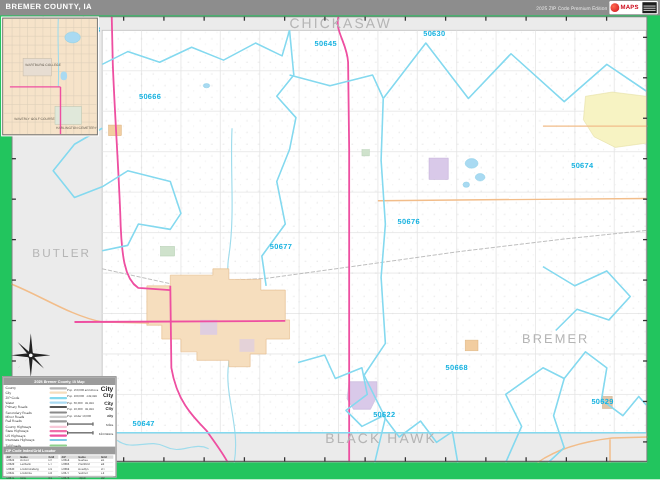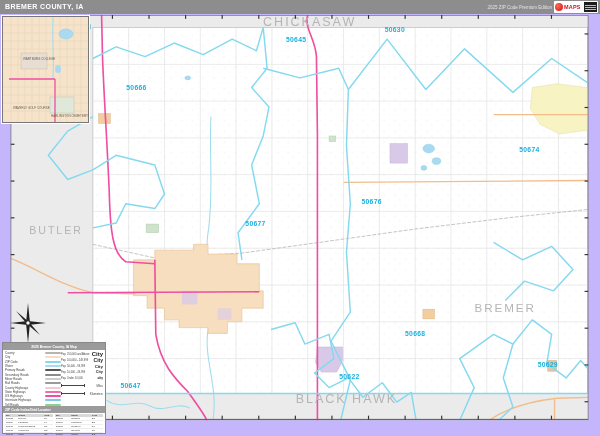--- a/index.html
+++ b/index.html
@@ -1,17 +1,17 @@
 <!DOCTYPE html>
 <html><head>
 <meta charset="utf-8">
 <style>
   html,body{margin:0;padding:0;background:#fff;}
   *{box-sizing:border-box;font-family:"Liberation Sans",sans-serif;}
-  #page{position:relative;width:600px;height:436px;background:#c4b5fd;overflow:hidden;}
+  #page{position:relative;width:600px;height:436px;background:#22c55e;overflow:hidden;}
 
   
   #header{position:absolute;left:0;top:0;width:600px;height:14px;background:#8d8d8d;}
   #hdr-title{position:absolute;left:5px;top:3px;font-size:7px;font-weight:bold;color:#fff;letter-spacing:.4px;}
   #hdr-edition{position:absolute;right:48px;top:5px;font-size:4.5px;color:#e3e3e3;}
   #logo{position:absolute;right:2px;top:1px;width:44px;height:12px;background:#fff;border-radius:1px;display:flex;align-items:center;padding:1px;}
   #logo-globe{width:8px;height:8px;border-radius:50%;background:radial-gradient(circle at 35% 35%,#ff6a4d,#cf1020);margin-right:1px;flex:0 0 auto;}
   #logo-text{font-size:5.5px;font-weight:bold;color:#cf1020;letter-spacing:.2px;flex:1;}
   #logo-box{width:13px;height:10px;background:#1c1c1c;display:flex;flex-direction:column;justify-content:center;gap:1px;padding:1px;}
   #logo-box i{display:block;height:1px;background:#bbb;}

